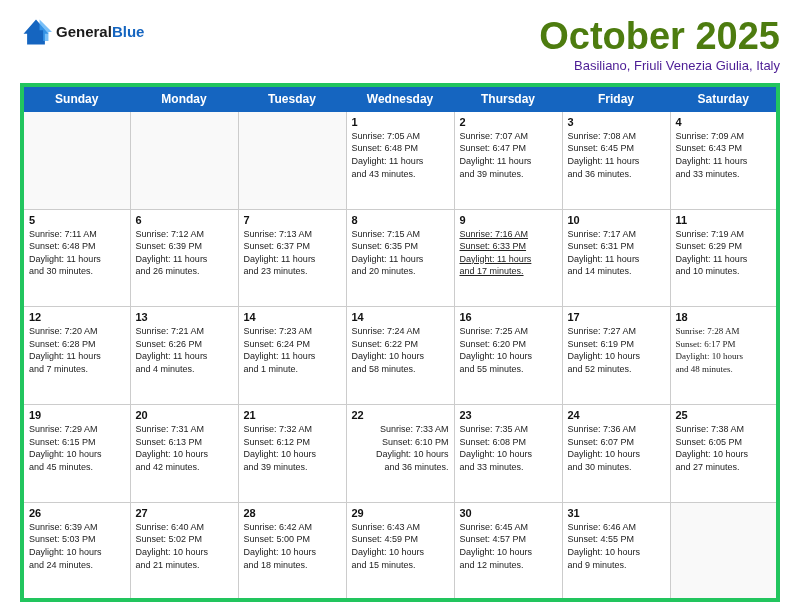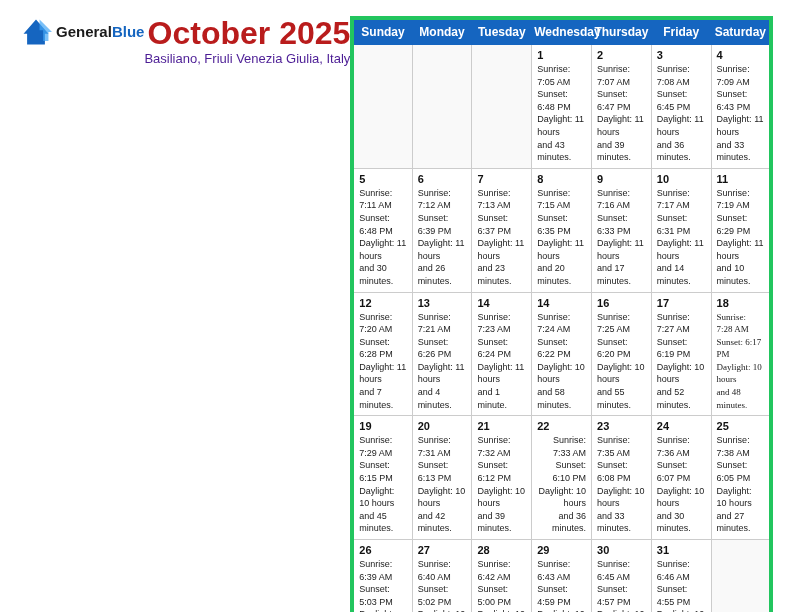--- a/index.html
+++ b/index.html
@@ -6,23 +6,23 @@
     body {
       font-family: Arial, sans-serif;
       background: #fff;
       width: 792px;
       height: 612px;
       overflow: hidden;
     }
     .page {
       width: 792px;
       height: 612px;
-      padding: 16px 19px 10px 20px;
+      padding: 16px 12px 10px 20px;
       display: flex;
-      flex-direction: row;
+      flex-direction: column;
     }
     .header {
       display: flex;
       justify-content: space-between;
       align-items: flex-start;
       margin-bottom: 10px;
     }
     .logo {
       display: flex;
       align-items: center;
@@ -36,23 +36,23 @@
     }
     .logo-text .blue { color: #1565c0; }
     .logo-icon {
       width: 32px;
       height: 32px;
     }
     .title-section {
       text-align: right;
     }
     .month-title {
-      font-size: 32px;
+      font-size: 38px;
       font-weight: bold;
-      color: #b91c1c;
+      color: #4d7c0f;
       line-height: 1.1;
     }
     .location {
       font-size: 13px;
       color: #4c1d95;
     }
     .calendar {
       flex: 1;
       border: 4px solid #22c55e;
       border-collapse: collapse;
@@ -181,21 +181,21 @@
           </td>
           <td>
             <span class="day-number">8</span>
             <div class="day-info" style="white-space: pre-line;">Sunrise: 7:15 AM
 Sunset: 6:35 PM
 Daylight: 11 hours
 and 20 minutes.</div>
           </td>
           <td>
             <span class="day-number">9</span>
-            <div class="day-info" style="white-space: pre-line;">Sunrise: 7:16 AM
+            <div class="day-info" style="white-space: pre-line; text-decoration: underline;">Sunrise: 7:16 AM
 Sunset: 6:33 PM
 Daylight: 11 hours
 and 17 minutes.</div>
           </td>
           <td>
             <span class="day-number">10</span>
             <div class="day-info" style="white-space: pre-line;">Sunrise: 7:17 AM
 Sunset: 6:31 PM
 Daylight: 11 hours
 and 14 minutes.</div>

